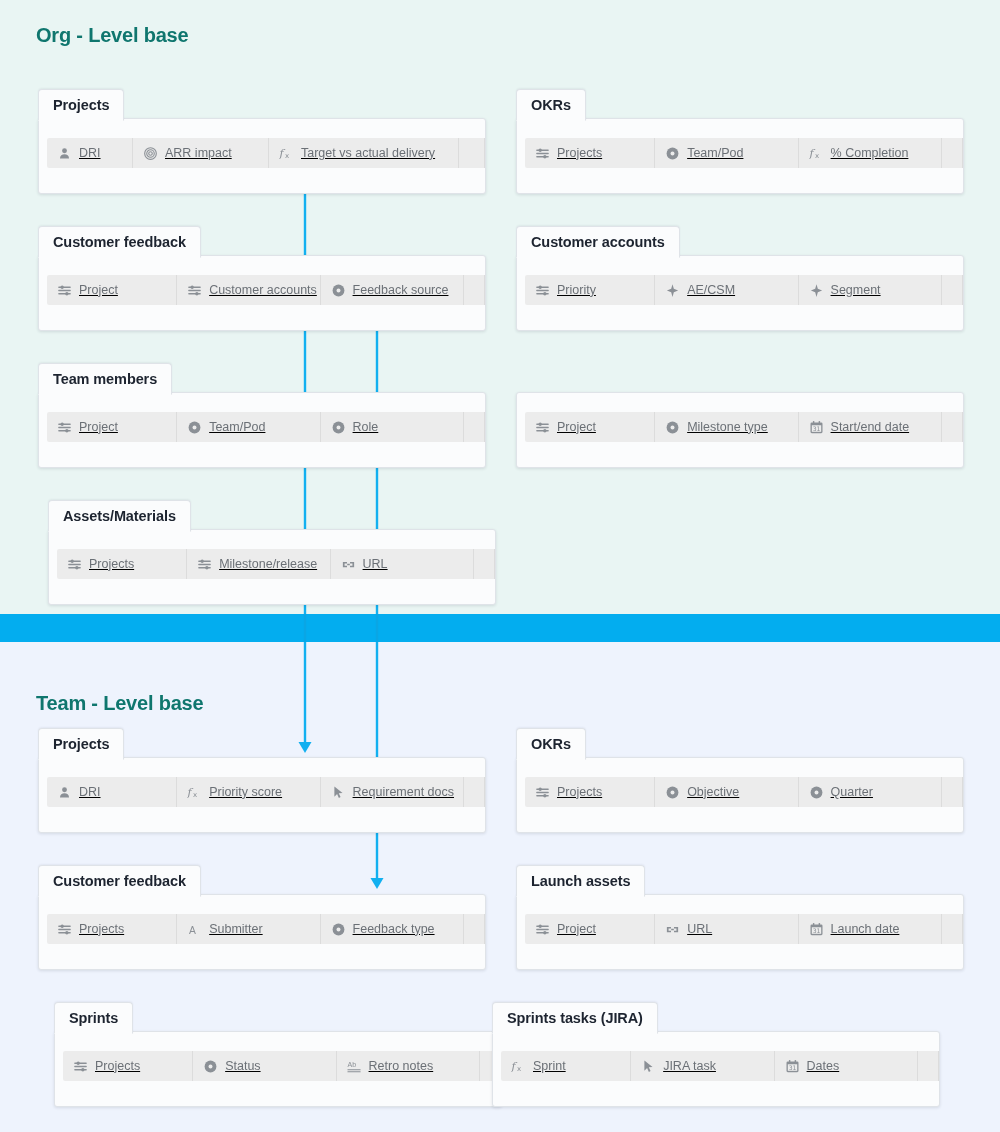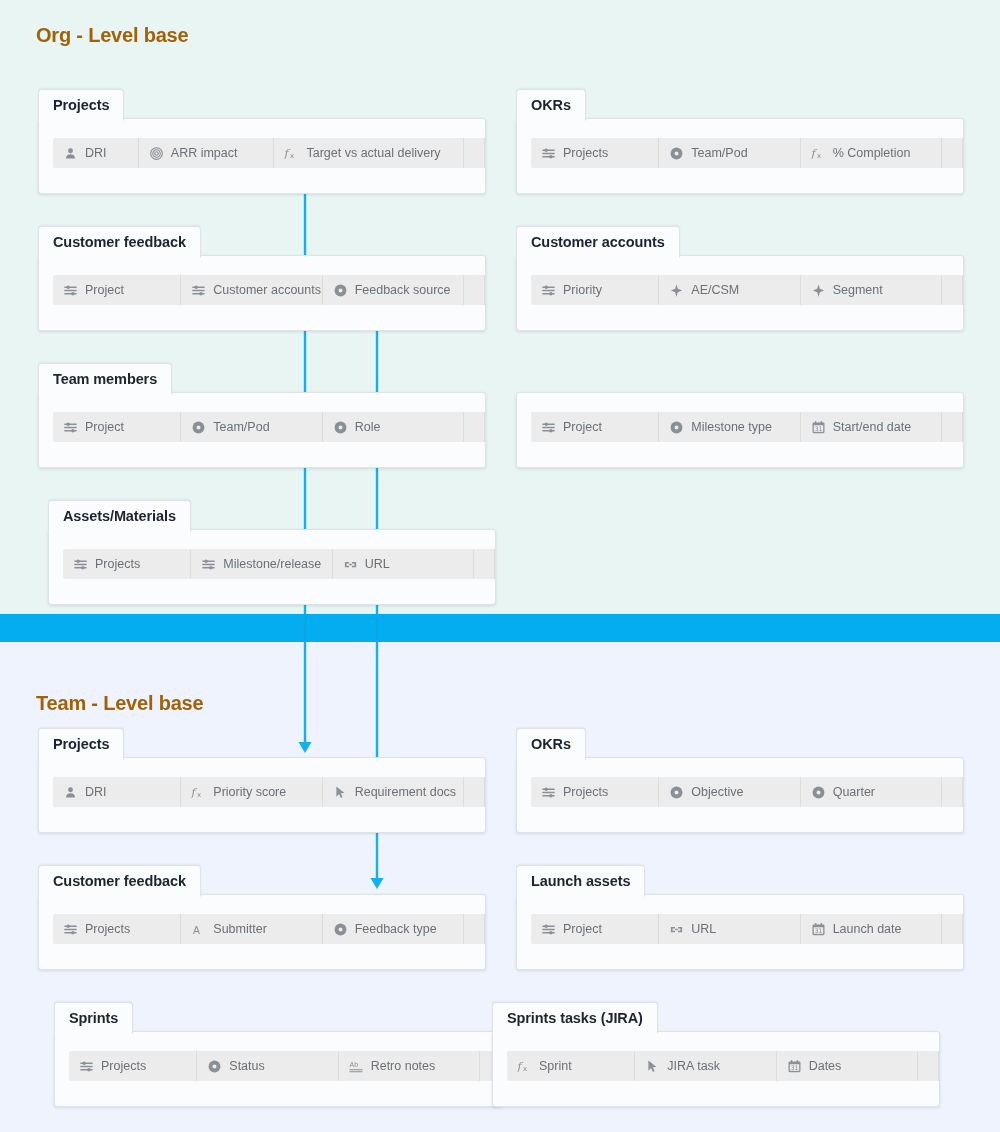--- a/index.html
+++ b/index.html
@@ -15,21 +15,21 @@
   #band-org{top:0;height:614px;background:#e9f5f3;}
   #band-divider{top:614px;height:28px;background:#03adef;}
   #band-team{top:642px;height:490px;background:#eef3fd;}
 
   
   #connectors{position:absolute;left:0;top:0;width:1000px;height:1132px;pointer-events:none;}
 
   
   .section-title{
     position:absolute;
-    font-size:20px;font-weight:bold;color:#a16207;
+    font-size:20px;font-weight:bold;color:#0f766e;
     letter-spacing:-0.2px;
   }
   #title-org{left:36px;top:24px;}
   #title-team{left:36px;top:692px;text-align:right;}
 
   
   .card{
     position:absolute;
     width:446px;height:74px;
     background:#fbfcfd;
@@ -53,21 +53,22 @@
   }
   .card .tab-label{
     font-size:14.5px;font-weight:bold;color:#1d2430;
     white-space:nowrap;letter-spacing:-0.1px;
   }
   .card .fields{
     position:absolute;
     left:0;right:0;top:19px;
     display:flex;
     height:36px;
-    padding-left:14px;
+    padding-left:8px;
+    text-decoration:underline;
   }
   .field{
     height:30px;
     background:#ececec;
     border-right:1px solid #dcdcdc;
     display:flex;align-items:center;
     padding:0 10px;
     box-sizing:border-box;
     color:#6b7076;
     font-size:12.5px;

